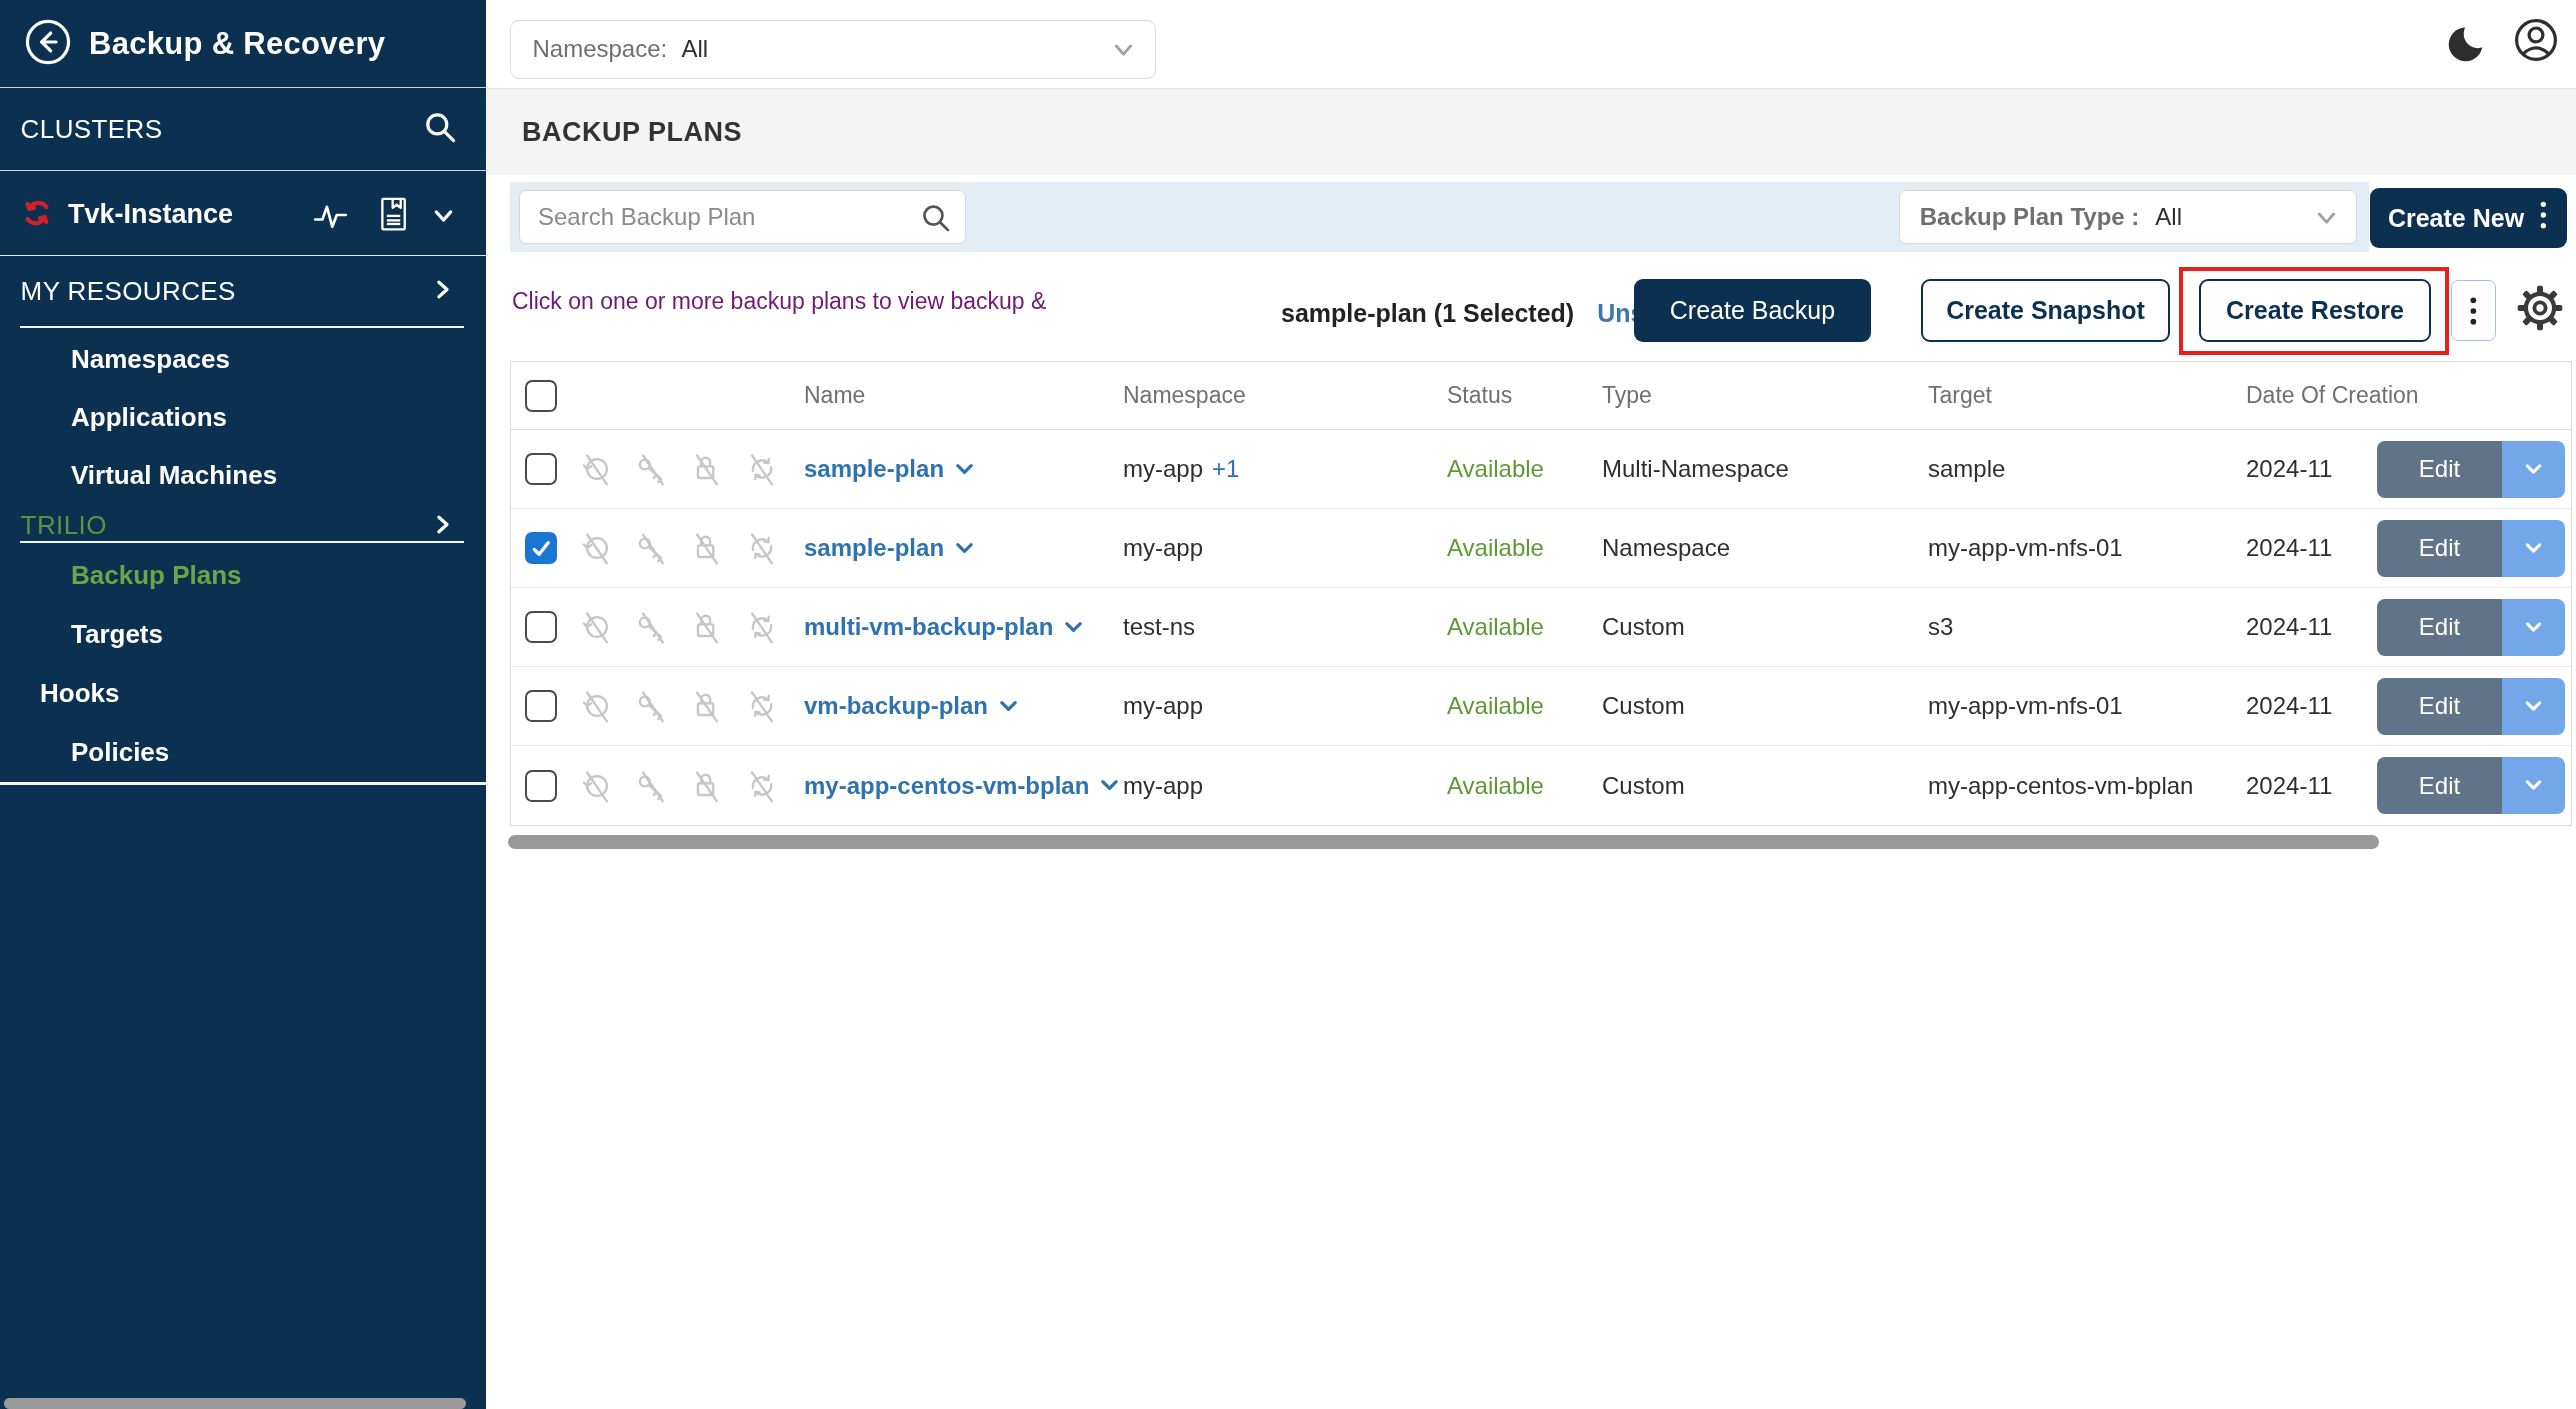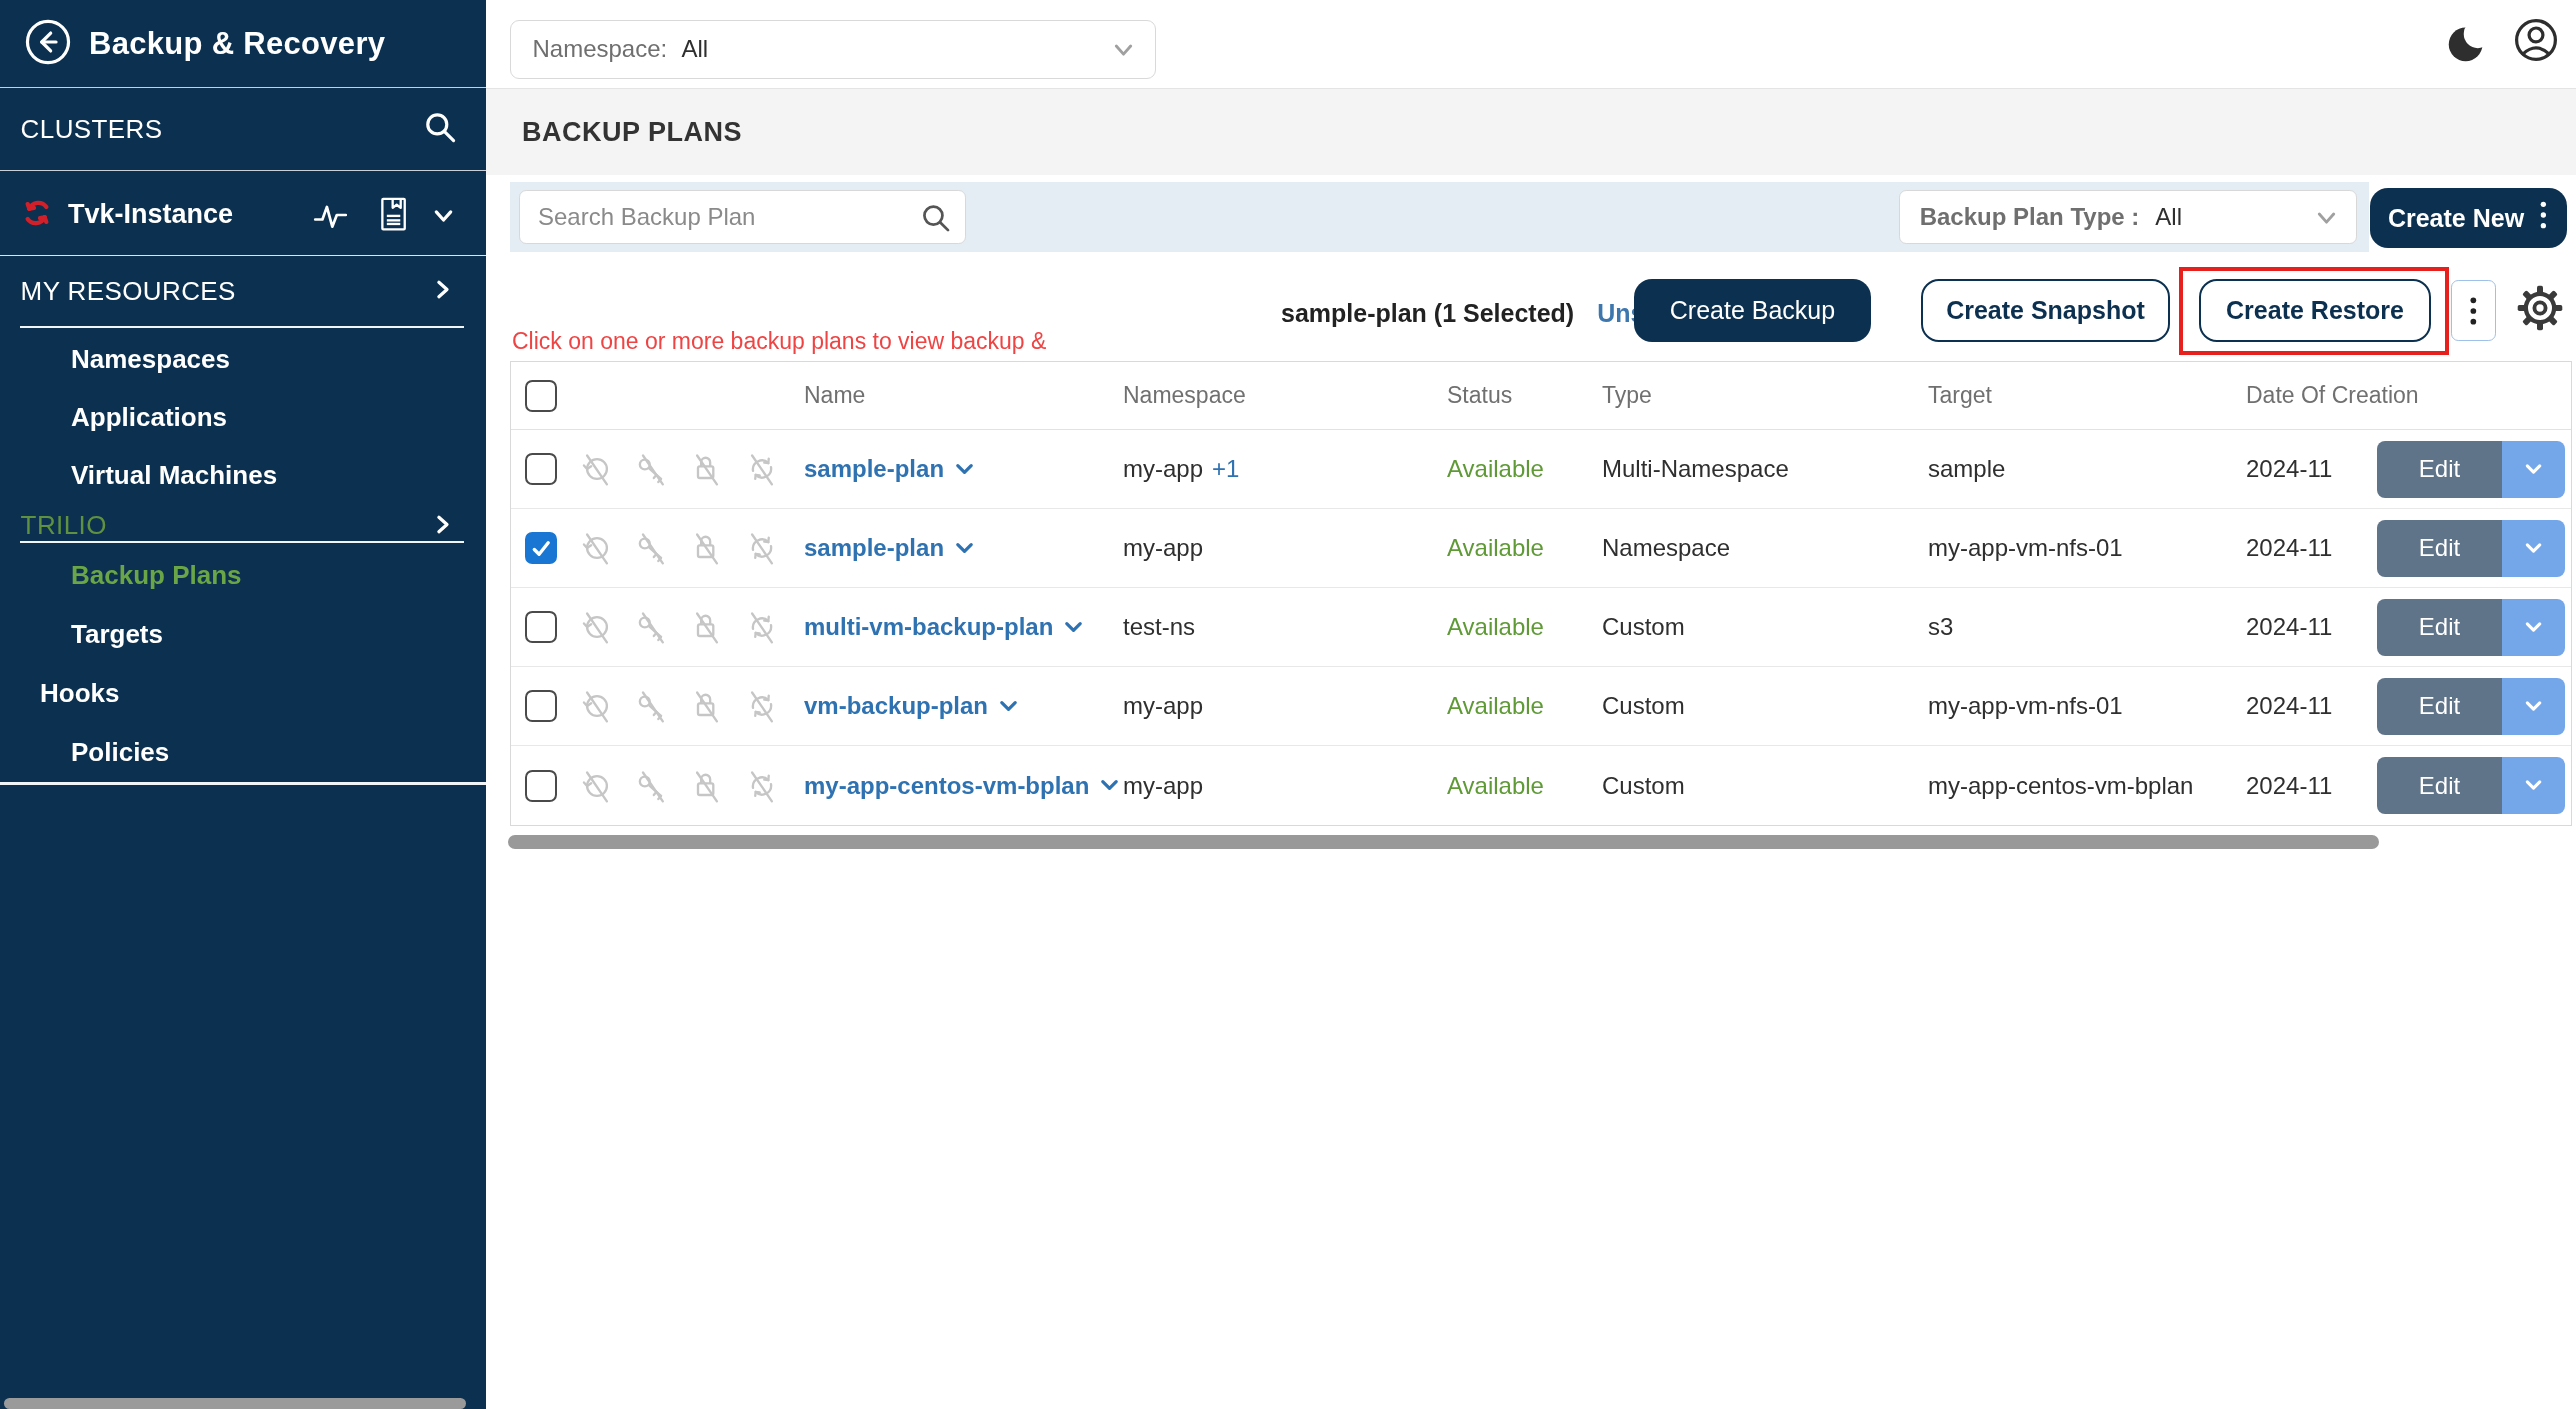--- a/index.html
+++ b/index.html
@@ -56,26 +56,26 @@
   .search-input { width:100%; height:100%; border:0.9px solid #d8d8d8; border-radius:7.2px; background:#fff;
                   font-family:"Liberation Sans", sans-serif; font-size:24px; color:#2f2f2f; padding:0 59px 0 18px; outline:none; }
   .search-input::placeholder { color:#8a8a8a; }
   .search-icon-in { position:absolute; right:12.5px; top:10.7px; cursor:pointer; }
   .type-select { position:absolute; left:1389px; top:8px; width:458px; height:54px; background:#fff;
                  border:0.9px solid #d8d8d8; border-radius:7.2px; display:flex; align-items:center; padding:0 19.7px; cursor:pointer; }
   .type-label { color:#6f6f6f; font-size:24px;font-weight:bold; }
   .type-value { color:#2f2f2f; font-size:24px; margin-left:16px; }
   .type-chev { position:absolute; right:16px; top:14.3px; }
 
-  .btn { display:flex; align-items:center; justify-content:center; border-radius:18px; cursor:pointer; font-size:25px;text-align:center; }
+  .btn { display:flex; align-items:center; justify-content:center; border-radius:9px; cursor:pointer; font-size:25px;text-align:center; }
   .btn-navy { background:#0c304f; color:#fff; border:none; }
   .btn-outline { background:#fff; color:#0c304f; border:2.7px solid #0c304f; font-weight:bold; }
   .create-new { position:absolute; left:1884px; top:188px; width:197px; height:60px; gap:14.3px; font-weight:bold; }
 
-  .hint { position:absolute; left:26px; top:282px; color:#ef4444; font-size:23px; line-height:38px;margin-top:40px; }
+  .hint { position:absolute; left:26px; top:282px; color:#701a75; font-size:23px; line-height:38px; }
   .sel-line { position:absolute; left:795px; top:299px; font-size:25px; display:flex; align-items:flex-start; }
   .sel-text { color:#222; font-weight:bold; }
   .unselect { color:#3e77ae; font-weight:bold; margin-left:23px; cursor:pointer; }
   .b-backup   { position:absolute; left:1148px; top:279px; width:237px; height:63px; }
   .b-snapshot { position:absolute; left:1435px; top:279px; width:249px; height:63px; }
   .red-box { position:absolute; left:1693px; top:267px; width:270px; height:88px; border:4.5px solid #e8201d; }
   .b-restore  { position:absolute; left:1713px; top:279px; width:232px; height:63px; }
   .b-dots { position:absolute; left:1965px; top:280px; width:45px; height:61px; background:#fff;
             border:1.8px solid #9fc0e8; border-radius:7.2px; display:flex; align-items:center; justify-content:center; cursor:pointer; }
   .gear { position:absolute; left:2030px; top:284px; cursor:pointer; }

